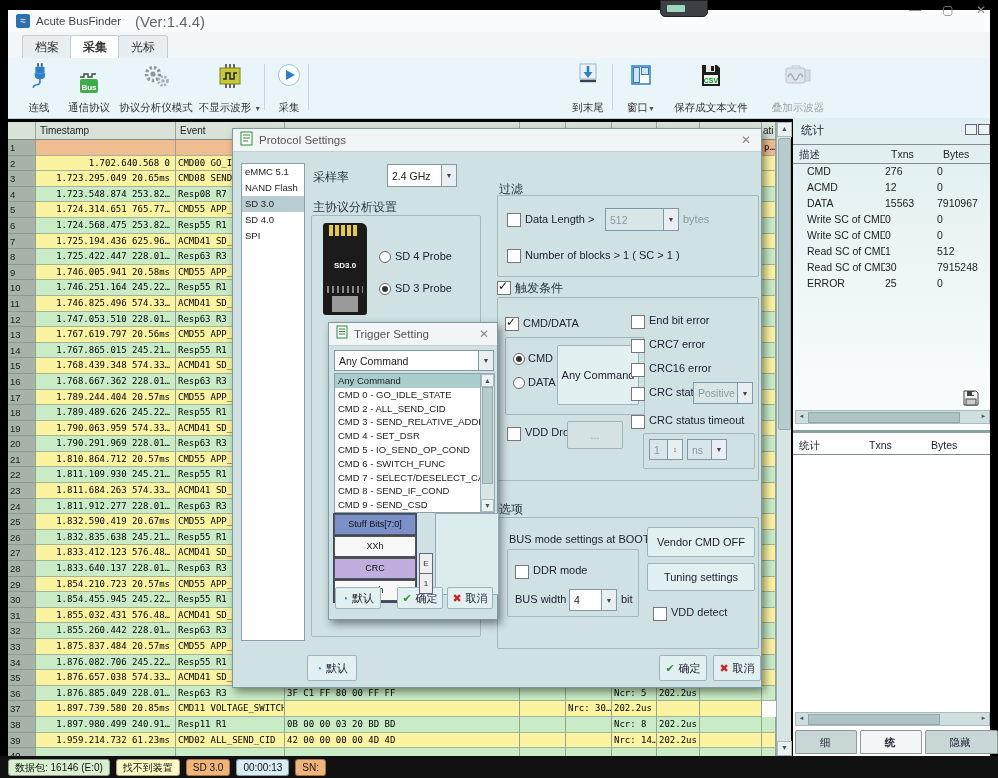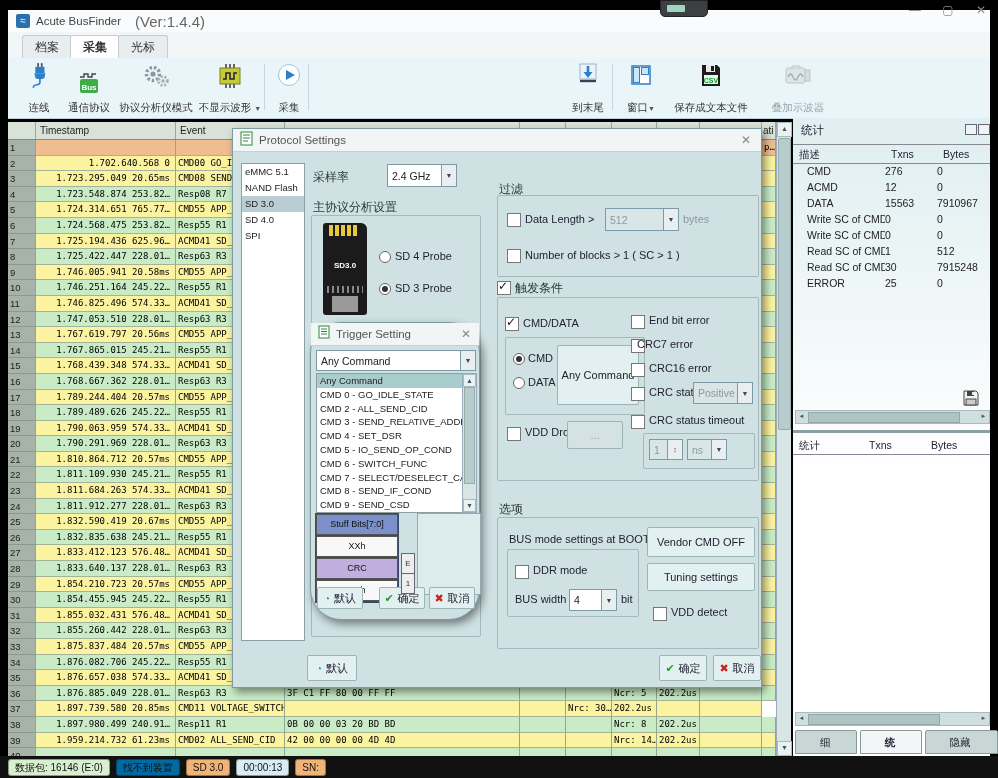--- a/index.html
+++ b/index.html
@@ -861,21 +861,21 @@
 </div>
 
 <div class="abs" id="btabs">
     <div class="btab">细节</div>
     <div class="btab active">统计</div>
     <div class="btab">隐藏数据</div>
   </div>
 
 <div class="abs" id="statusbar">
   <span class="pill" style="background:#d8f0d0;">数据包: 16146 (E:0)</span>
-  <span class="pill" style="background:#0369a1;">找不到装置</span>
+  <span class="pill" style="background:#fef9c3;">找不到装置</span>
   <span class="pill" style="background:#f0b478;">SD 3.0</span>
   <span class="pill" style="background:#d8ecf4;">00:00:13</span>
   <span class="pill" style="background:#f0b478;">SN:</span>
 </div>
 
 <div class="dlg" id="pdlg" style="left:232px;top:128px;width:528px;height:558px;">
   <div class="dlg-title">
     <span>
       <svg width="13" height="15" viewBox="0 0 13 15">
           <rect x="1" y="1" width="11" height="13" fill="#fff" stroke="#2a8a3a"></rect>
@@ -947,21 +947,21 @@
   </div>
   <span class="cb" style="left:274px;top:298px;"></span>
   <span class="flab" style="left:292px;top:297px;">VDD Drop</span>
   <div class="dbtn gray" style="left:334px;top:292px;width:54px;height:26px;">
     <span>...</span>
   </div>
 
   <span class="cb" style="left:398px;top:186px;"></span>
   <span class="flab" style="left:416px;top:185px;">End bit error</span>
   <span class="cb" style="left:398px;top:210px;"></span>
-  <span class="flab" style="left:404px;top:209px;">CRC7 error</span>
+  <span class="flab" style="left:416px;top:209px;">CRC7 error</span>
   <span class="cb" style="left:398px;top:234px;"></span>
   <span class="flab" style="left:416px;top:233px;">CRC16 error</span>
   <span class="cb" style="left:398px;top:258px;"></span>
   <span class="flab" style="left:416px;top:257px;">CRC status</span>
   <div class="combo gray" style="left:460px;top:253px;width:58px;height:20px;">
     <span class="tx">Positive</span>
     <span class="cmb-arrow">▼</span>
   </div>
   <span class="cb" style="left:398px;top:286px;"></span>
   <span class="flab" style="left:416px;top:285px;">CRC status timeout</span>
@@ -1003,21 +1003,21 @@
   <div class="dbtn" style="left:426px;top:526px;width:46px;height:24px;">
     <span class="glyph-ok">✔</span>
     <span>确定</span>
   </div>
   <div class="dbtn" style="left:480px;top:526px;width:46px;height:24px;">
     <span class="glyph-no">✖</span>
     <span>取消</span>
   </div>
 </div>
 
-<div class="dlg" id="tdlg" style="left:310px;top:322px;width:168px;height:296px;border-radius:31px;">
+<div class="dlg" id="tdlg" style="left:328px;top:322px;width:168px;height:296px;">
   <div class="dlg-title">
     <span>
       <svg width="12" height="14" viewBox="0 0 12 14">
           <rect x="1" y="1" width="10" height="12" fill="#fff" stroke="#2a8a3a"></rect>
           <path d="M3 4h6M3 6.5h6M3 9h6" stroke="#2a8a3a"></path>
         </svg>
     </span>
     <span class="tt">Trigger Setting</span>
   </div>
   <span class="dlg-x" style="right:4px;">✕</span>

